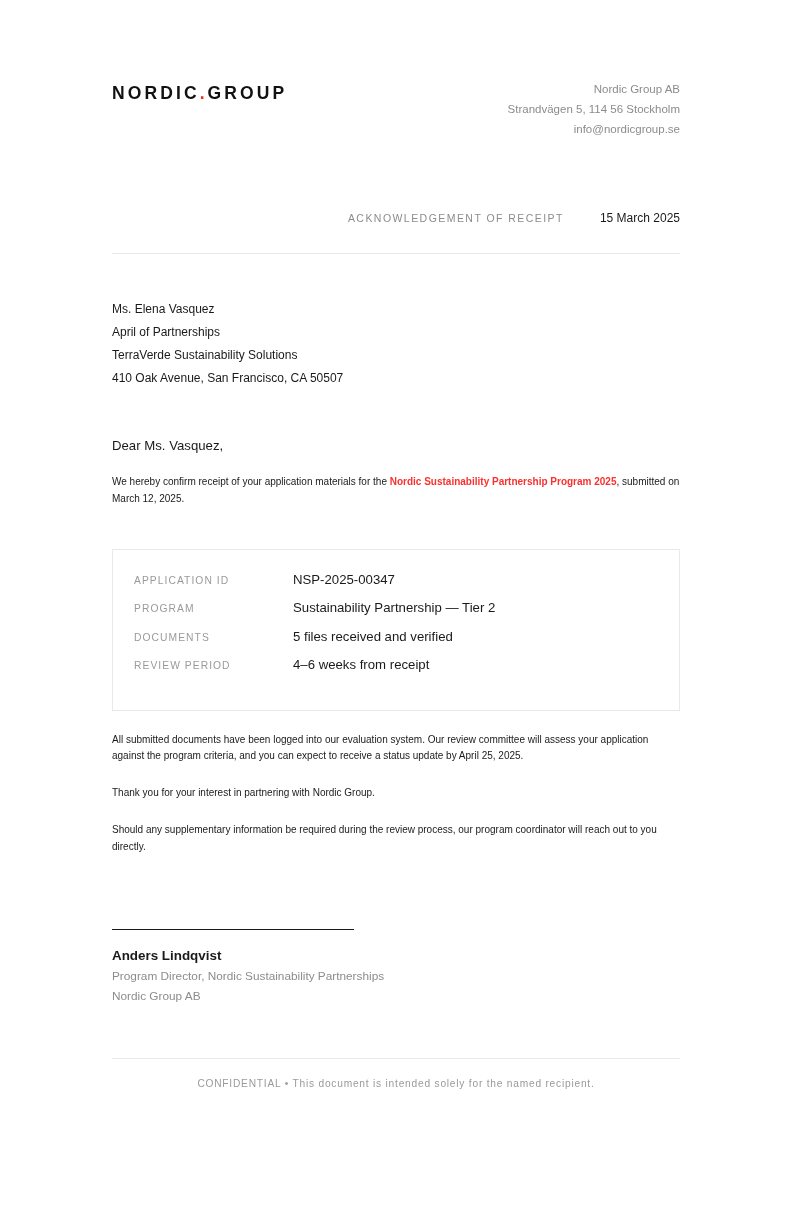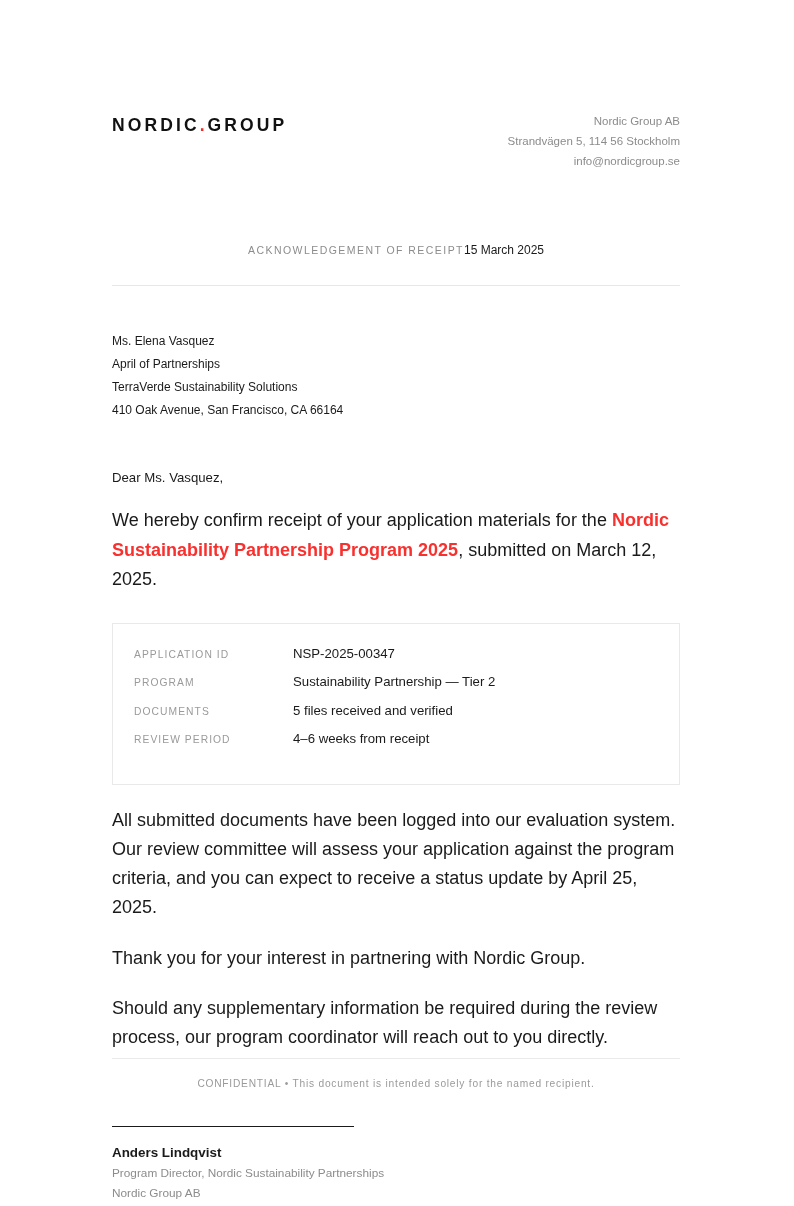--- a/index.html
+++ b/index.html
@@ -12,21 +12,21 @@
     height: 1206px;
     font-family: "Liberation Sans", sans-serif;
     color: #1a1a1a;
     -webkit-font-smoothing: antialiased;
   }
   .page {
     position: relative;
     width: 794px;
     height: 1206px;
     box-sizing: border-box;
-    padding: 112px 114px 0 112px;
+    padding: 80px 114px 0 112px;
   }
   .content {
     width: 568px;
   }
 
   
   .letterhead {
     display: flex;
     justify-content: space-between;
     align-items: flex-start;
@@ -45,23 +45,24 @@
     text-align: right;
     font-size: 11.5px;
     line-height: 1.72;
     color: #8c8c8c;
     white-space: nowrap;
   }
 
   
   .subject-row {
     display: flex;
-    justify-content: center;
+    justify-content: flex-end;
     align-items: baseline;
     margin-top: 72px;
+    gap: 36px;
   }
   .doc-type {
     font-size: 10.5px;
     letter-spacing: 1.45px;
     color: #8c8c8c;
     text-transform: uppercase;
   }
   .doc-date {
     font-size: 12px;
     color: #1a1a1a;
@@ -80,32 +81,32 @@
   }
 
   
   .salutation {
     margin-top: 48px;
     font-size: 13.2px;
     color: #1a1a1a;
   }
   .para {
     margin-top: 21px;
-    font-size: 18px;
+    font-size: 10px;
     line-height: 1.62;
     color: #1a1a1a;
   }
   .accent {
     color: #f8312f;
     font-weight: bold;
   }
 
   
   .details-box {
-    margin-top: 29px;
+    margin-top: 42px;
     border: 1px solid #e9e9e9;
     padding: 22px 0 24px 0;
   }
   .detail-row {
     display: flex;
     align-items: baseline;
     padding: 0 0 0 21px;
     height: 28.5px;
   }
   .detail-label {
@@ -180,21 +181,21 @@
     <div class="subject-row">
       <div class="doc-type">ACKNOWLEDGEMENT OF RECEIPT</div>
       <div class="doc-date">15 March 2025</div>
     </div>
     <div class="rule"></div>
 
     <div class="recipient">
       <div>Ms. Elena Vasquez</div>
       <div>April of Partnerships</div>
       <div>TerraVerde Sustainability Solutions</div>
-      <div>410 Oak Avenue, San Francisco, CA 66164</div>
+      <div>410 Oak Avenue, San Francisco, CA 50507</div>
     </div>
 
     <div class="salutation">Dear Ms. Vasquez,</div>
 
     <div class="para"><span>We hereby confirm receipt of your application materials for the </span><span class="accent">Nordic Sustainability Partnership Program 2025</span><span>, submitted on March 12, 2025.</span></div>
 
     <div class="details-box">
       <div class="detail-row">
         <div class="detail-label">APPLICATION ID</div>
         <div class="detail-value">NSP-2025-00347</div>

